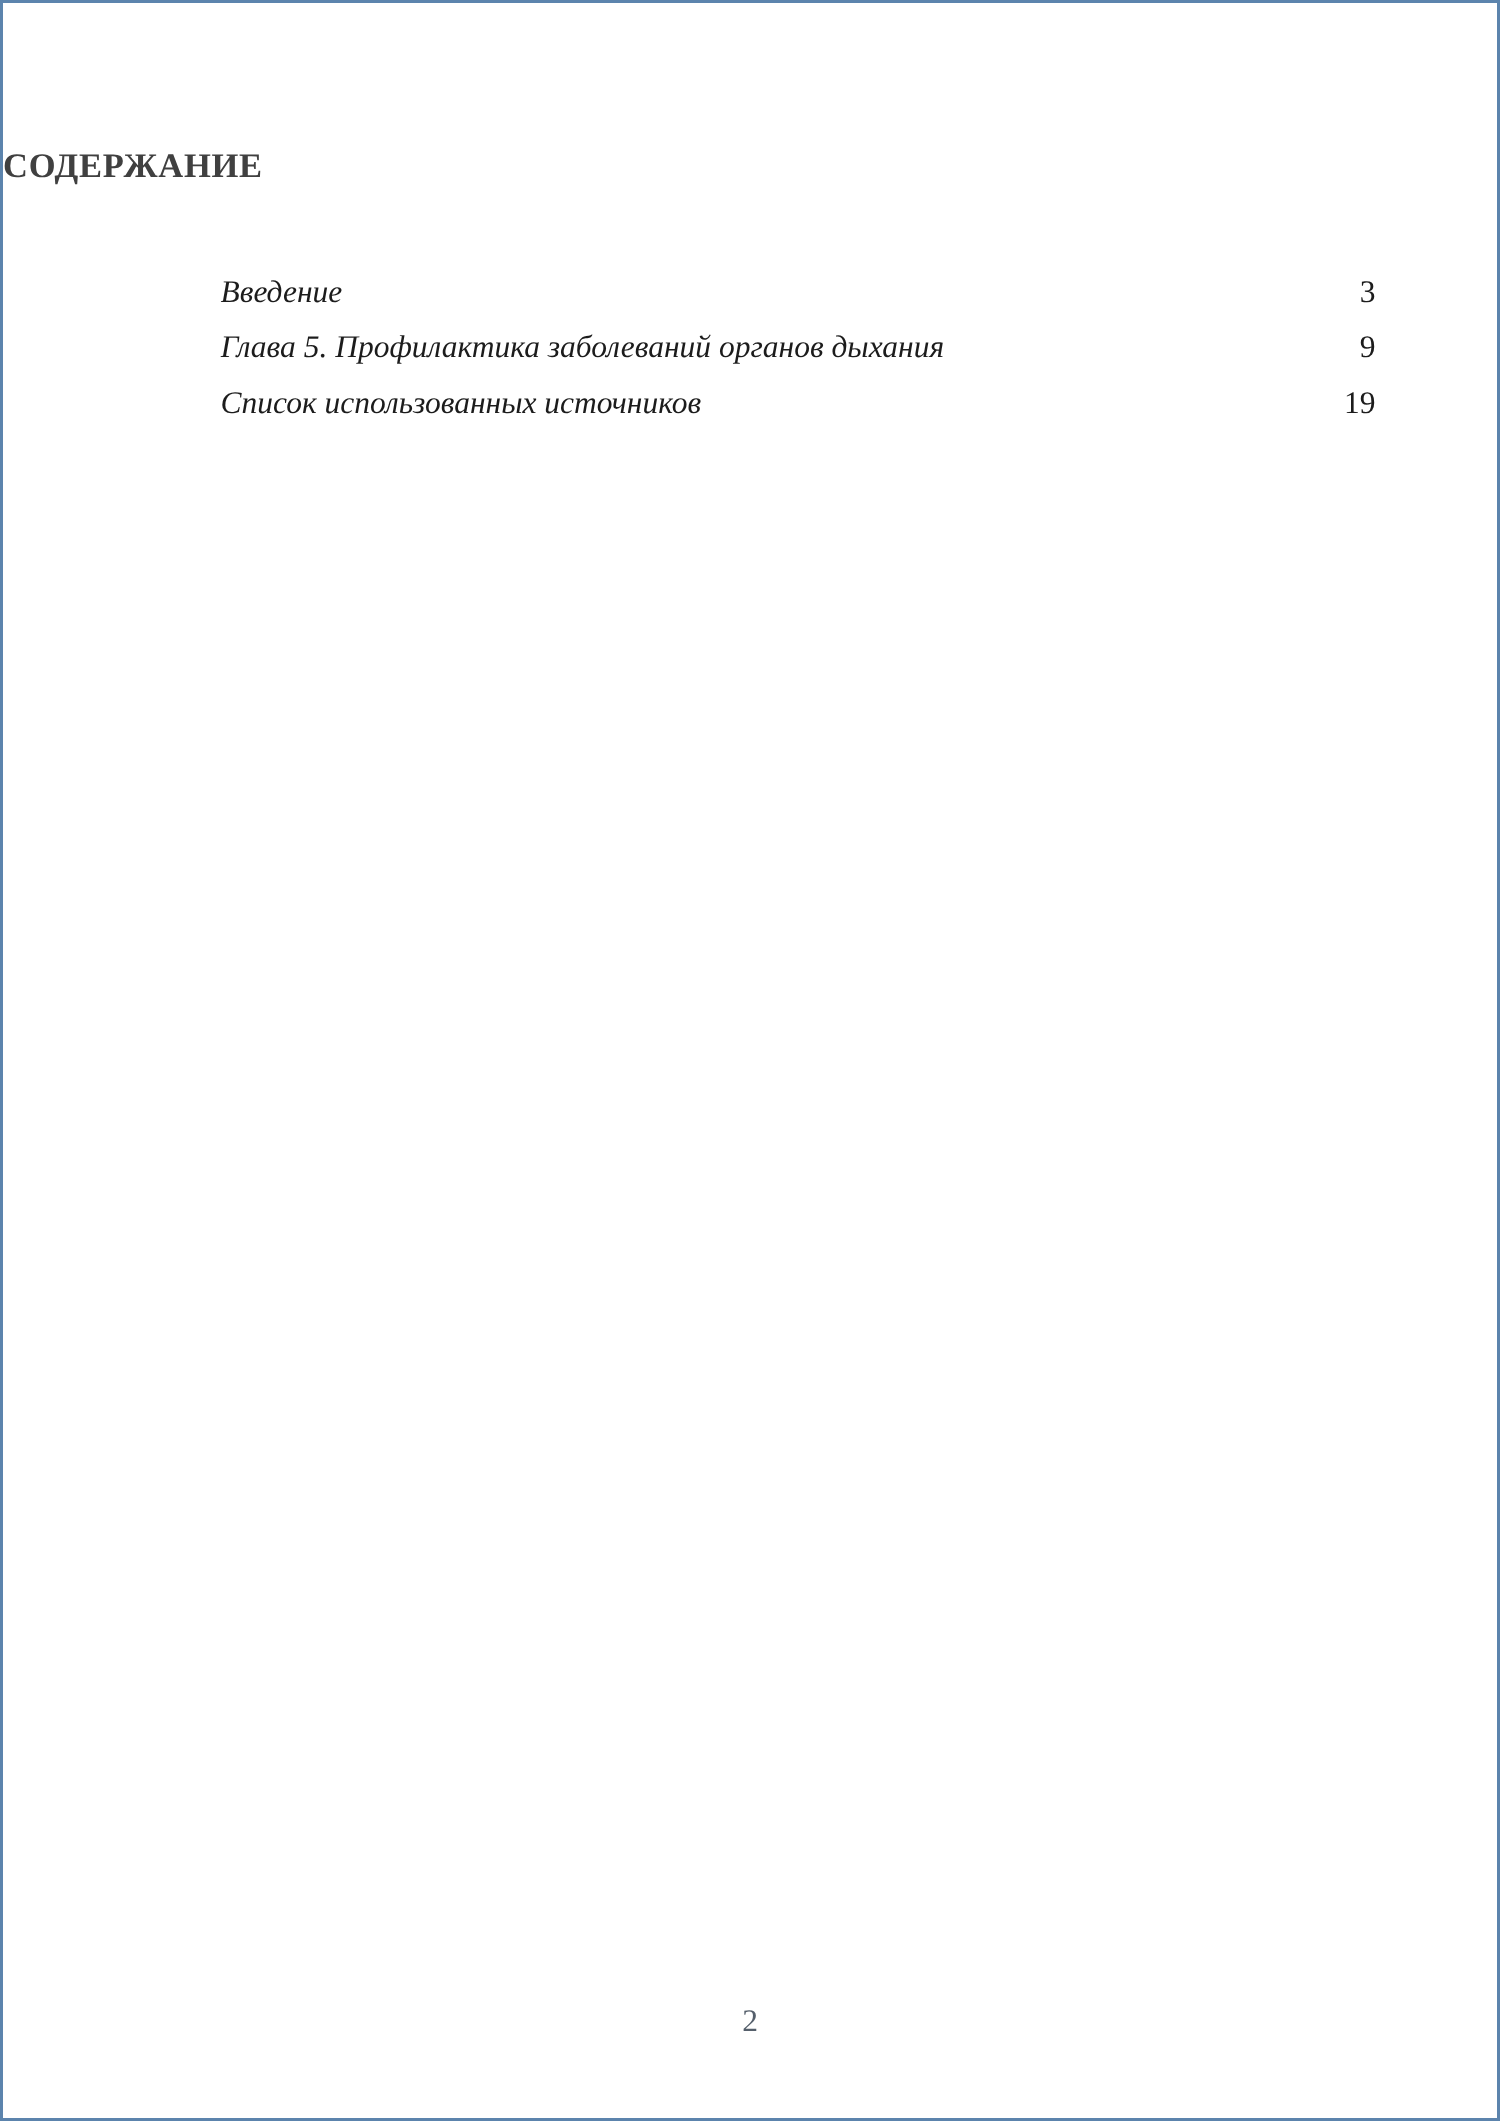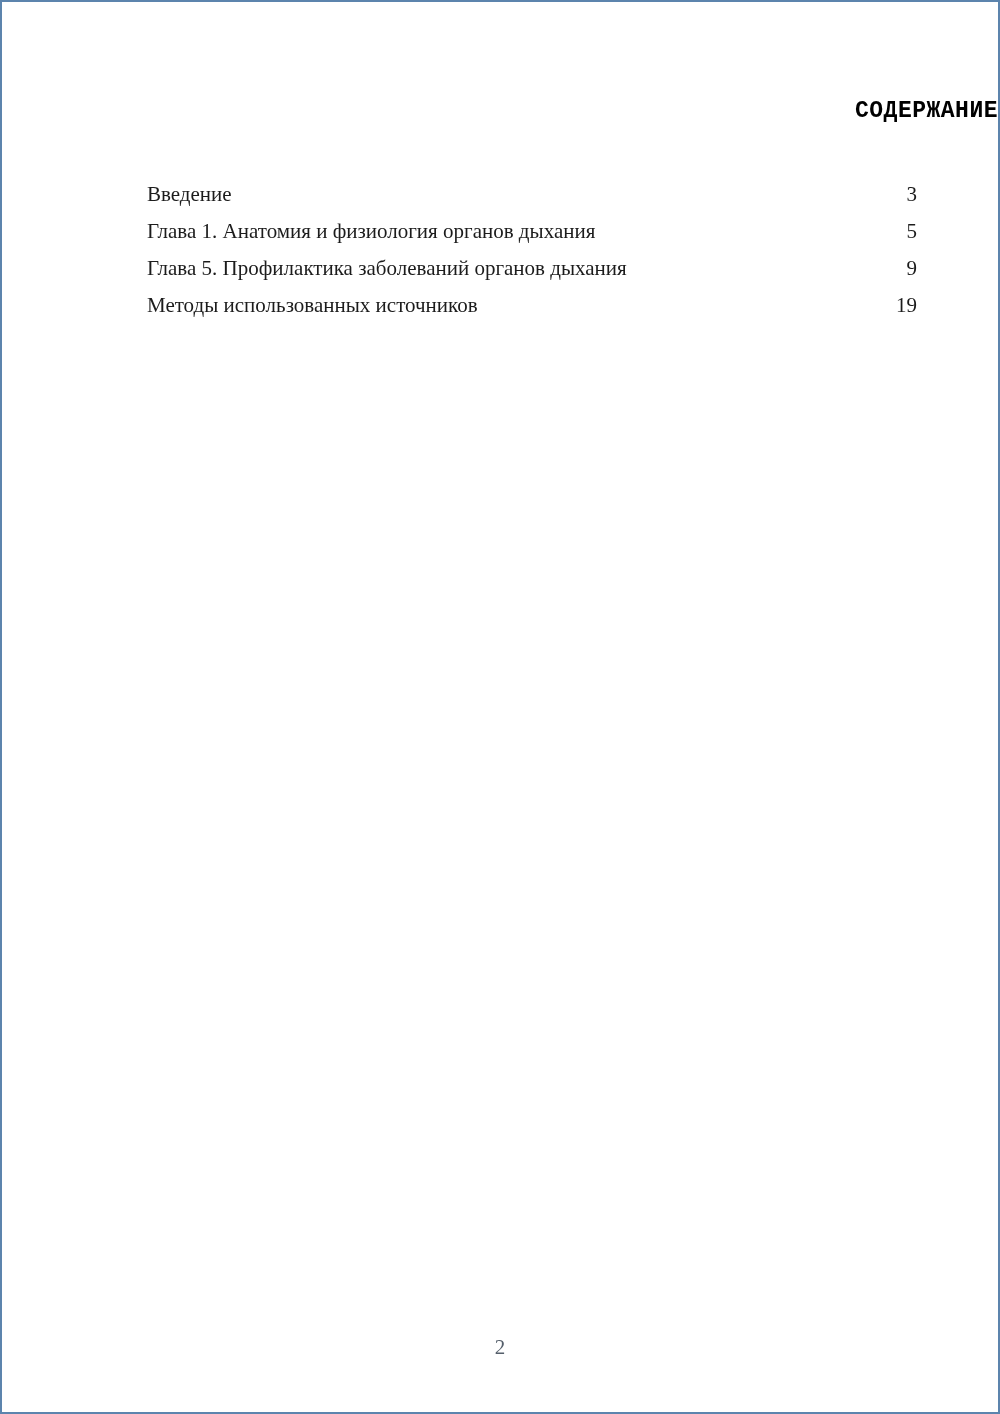--- a/index.html
+++ b/index.html
@@ -13,43 +13,43 @@
     width: 1000px;
     height: 1414px;
     box-sizing: border-box;
     background: #ffffff;
     border: 2px solid #5c84ad;
     color: #1c1c1c;
     overflow: hidden;
   }
   .toc-title {
     margin-top: 96px;
-    text-align: right;
+    text-align: left;
     font-size: 23px;
     font-weight: bold;
     letter-spacing: 0.5px;
-    color: #000000;
-    font-family: Liberation Mono, monospace;
+    color: #404040;
   }
   .toc-list {
     margin-top: 52px;
     padding-left: 145px;
     padding-right: 81px;
   }
   .toc-row {
     display: flex;
     justify-content: space-between;
     align-items: baseline;
     font-size: 21px;
     line-height: 37px;
     white-space: nowrap;
   }
   .toc-entry-title {
     flex: 1 1 auto;
     overflow: hidden;
+    font-style: italic;
   }
   .toc-entry-page {
     flex: 0 0 auto;
     text-align: right;
     padding-left: 20px;
   }
   .page-number {
     position: absolute;
     bottom: 52px;
     left: 0;
@@ -66,36 +66,32 @@
 
   <div class="toc-title">СОДЕРЖАНИЕ</div>
 
   <div class="toc-list">
 
     <div class="toc-row">
       <span class="toc-entry-title">Введение</span>
       <span class="toc-entry-page">3</span>
     </div>
 
-    <div class="toc-row">
-      <span class="toc-entry-title">Глава 1. Анатомия и физиология органов дыхания</span>
-      <span class="toc-entry-page">5</span>
-    </div>
 
 
 
 
     <div class="toc-row">
       <span class="toc-entry-title">Глава 5. Профилактика заболеваний органов дыхания</span>
       <span class="toc-entry-page">9</span>
     </div>
 
 
     <div class="toc-row">
-      <span class="toc-entry-title">Методы использованных источников</span>
+      <span class="toc-entry-title">Список использованных источников</span>
       <span class="toc-entry-page">19</span>
     </div>
 
   </div>
 
   <div class="page-number">2</div>
 
 </div>
 
 </body></html>

